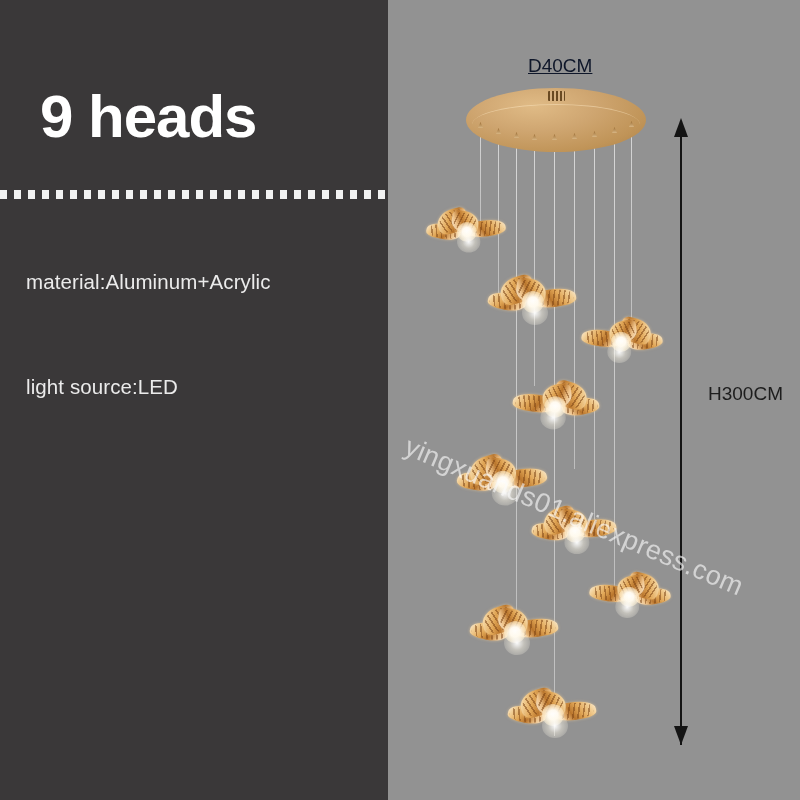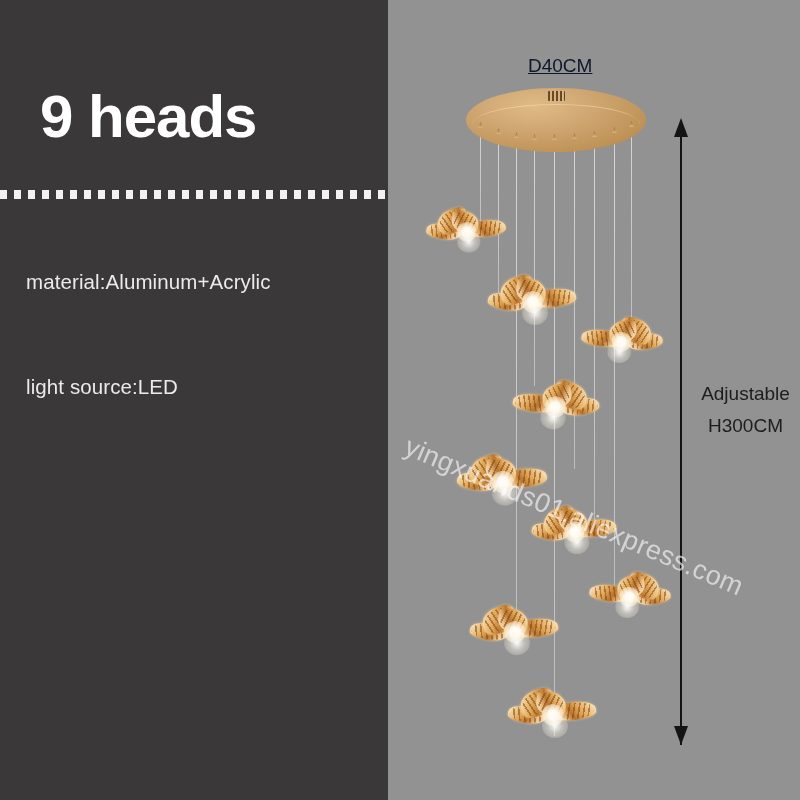--- a/index.html
+++ b/index.html
@@ -341,19 +341,18 @@
           <div class="core" style="left: 36px; top: 16px; width: 22px; height: 22px;"></div>
           <div class="glow" style="left: 36px; top: 26px; width: 26px; height: 24px;"></div>
         </div>
       </div>
 
     <div id="arrow-top" class="arrowhead"></div>
     <div id="dim-line"></div>
     <div id="arrow-bottom" class="arrowhead"></div>
 
     <div id="label-adjustable">
-      <div>Adjustable</div>
       <div>H300CM</div>
     </div>
 
     <div id="watermark">yingxuands01.aliexpress.com</div>
   </div>
 </div>
 
 </body></html>

